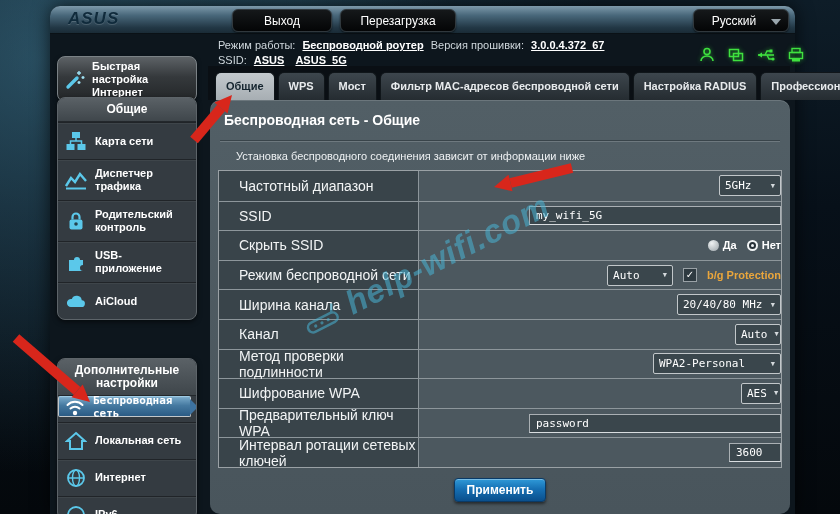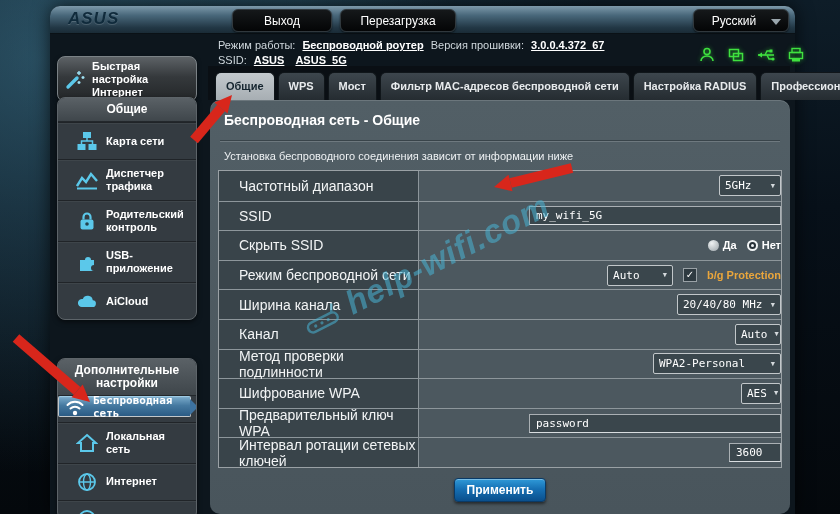--- a/index.html
+++ b/index.html
@@ -60,21 +60,21 @@
     box-shadow:0 2px 5px rgba(0,0,0,.55);
   }
   .g1{top:91px;}
   .g2{top:352px;height:162px;}
   .sgroup-hd{
     background:linear-gradient(180deg,#5a6166 0%,#3f464b 100%);
     border-bottom:1px solid #23282c;color:#fff;font-weight:bold;font-size:12px;
     text-align:center;padding:5px 4px;line-height:13px;
   }
   .sitem{
-    display:flex;align-items:center;gap:8px;padding:7px 18px;cursor:pointer;
+    display:flex;align-items:center;gap:8px;padding:7px 7px;cursor:pointer;
     border-top:1px solid rgba(0,0,0,.38);box-shadow:inset 0 1px 0 rgba(255,255,255,.05);
   }
   .sitem-label{font-size:11px;font-weight:bold;color:#fff;line-height:13px;width:92px;}
   .sitem.sel{
     background:linear-gradient(180deg,#79aaca 0%,#4579a0 45%,#2b5b84 100%);
     position:relative;border-top:1px solid #9ecbe4;
   }
   .notch{position:absolute;right:-8px;top:50%;margin-top:-8px;width:0;height:0;
     border-top:8px solid transparent;border-bottom:8px solid transparent;
     border-left:8px solid #3d72a0;}
@@ -95,21 +95,21 @@
   .panel{
     position:absolute;left:160px;top:94px;width:580px;height:414px;
     background:linear-gradient(180deg,#525f66 0%,#49555c 100%);
     box-shadow:inset 0 1px 0 rgba(255,255,255,.15);
     border-radius:10px;
   }
   .panel-title{position:absolute;left:14px;top:12px;font-size:14px;font-weight:bold;color:#fff;}
   .panel-divider{position:absolute;left:10px;top:40px;width:560px;height:0;
     border-top:1px solid #39444a;border-bottom:1px solid #6e7density;}
   .panel-divider{border-bottom:1px solid #6e797f;}
-  .panel-sub{position:absolute;left:14px;top:50px;font-size:11px;color:#eef1f3;}
+  .panel-sub{position:absolute;left:26px;top:50px;font-size:11px;color:#eef1f3;}
   .ftable{
     position:absolute;left:8px;top:70px;width:564px;box-sizing:border-box;
     border:1px solid #9aa1a5;
   }
   .trow{display:flex;height:29.6px;box-sizing:border-box;border-top:1px solid #8d969b;}
   .trow:first-child{border-top:none;}
   .tlabel{
     width:200px;flex:0 0 200px;background:#39444a;color:#f2f4f5;font-size:14px;
     display:flex;align-items:center;padding-left:20px;box-sizing:border-box;
     border-right:1px solid #8d969b;

